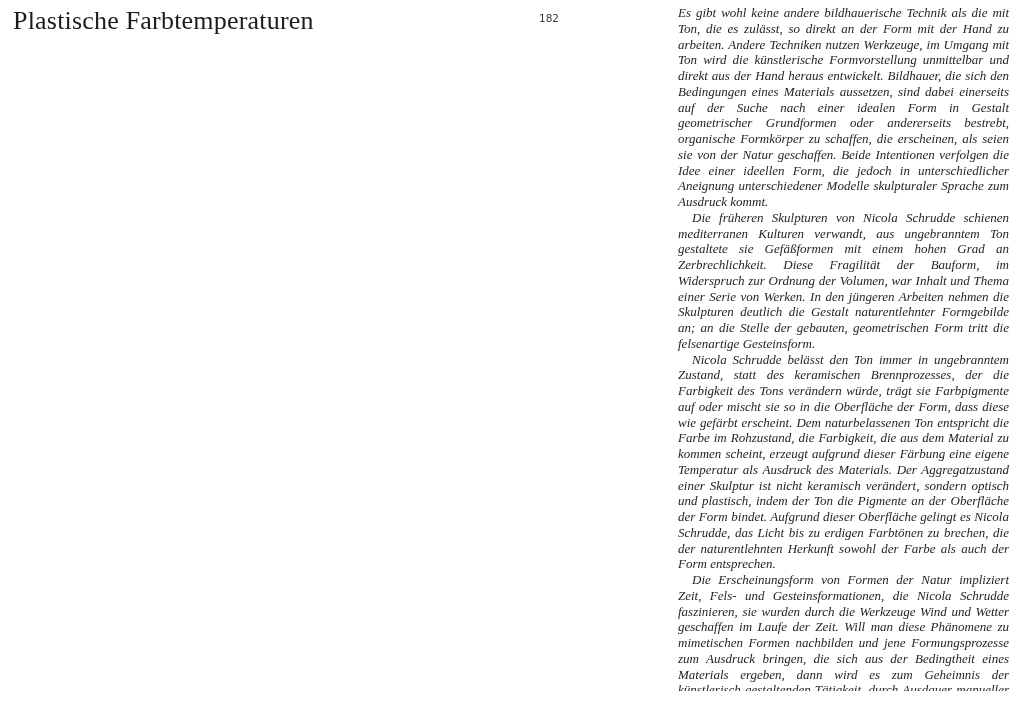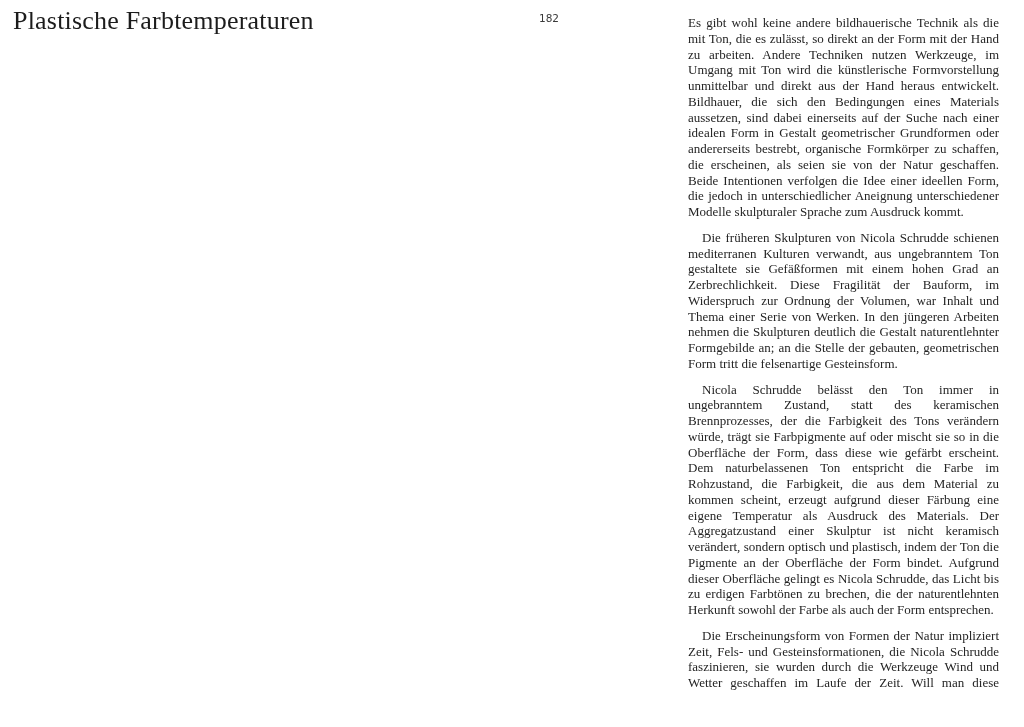--- a/index.html
+++ b/index.html
@@ -62,22 +62,23 @@
     top: 5px;
     width: 331px;
     font-size: 13px;
     line-height: 15.75px;
     text-align: justify;
     color: #242424;
     -webkit-hyphens: auto;
     hyphens: auto;
   }
   .body-col p {
-    margin: 10px;
+    margin: 0;
     padding: 0;
+    font-style: italic;
   }
   .body-col p.indent {
     text-indent: 14px;
   }
   
   .footnote {
     position: absolute;
     left: 27px;
     top: 698px;
     width: 420px;

